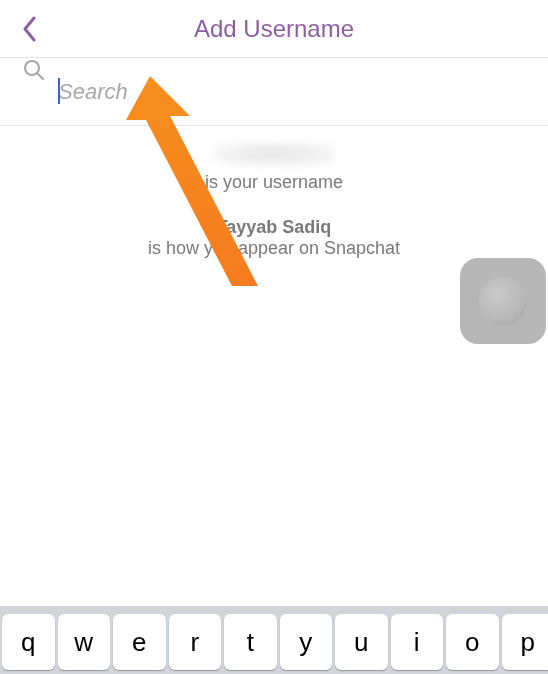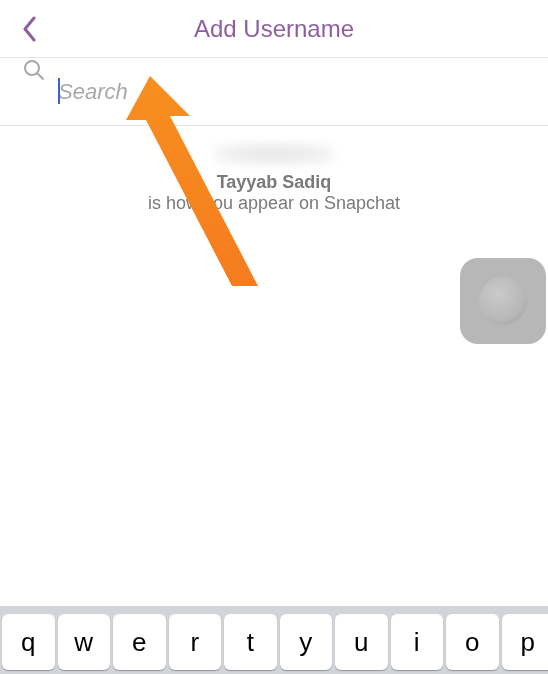--- a/index.html
+++ b/index.html
@@ -180,20 +180,21 @@
   <svg class="search-icon" viewBox="0 0 24 24" fill="none">
     <circle cx="10" cy="10" r="7" stroke="#a8a8a8" stroke-width="2"></circle>
     <line x1="15.5" y1="15.5" x2="21" y2="21" stroke="#a8a8a8" stroke-width="2" stroke-linecap="round"></line>
   </svg>
   <input type="text" class="search-input" placeholder="Search" style="">
 </div>
 <div class="search-cursor"></div>
 
 <div class="content-area">
   <div class="blurred-username"></div>
+  <div class="username-label">is your username</div>
   <div class="display-name">Tayyab Sadiq</div>
   <div class="display-name-label">is how you appear on Snapchat</div>
 </div>
 
 <svg class="arrow-annotation" width="170" height="220" viewBox="0 0 170 220">
   <defs>
     <linearGradient id="arrowGrad" x1="0%" y1="0%" x2="0%" y2="100%">
       <stop offset="0%" stop-color="#f78f1e"></stop>
       <stop offset="100%" stop-color="#f57c1f"></stop>
     </linearGradient>

